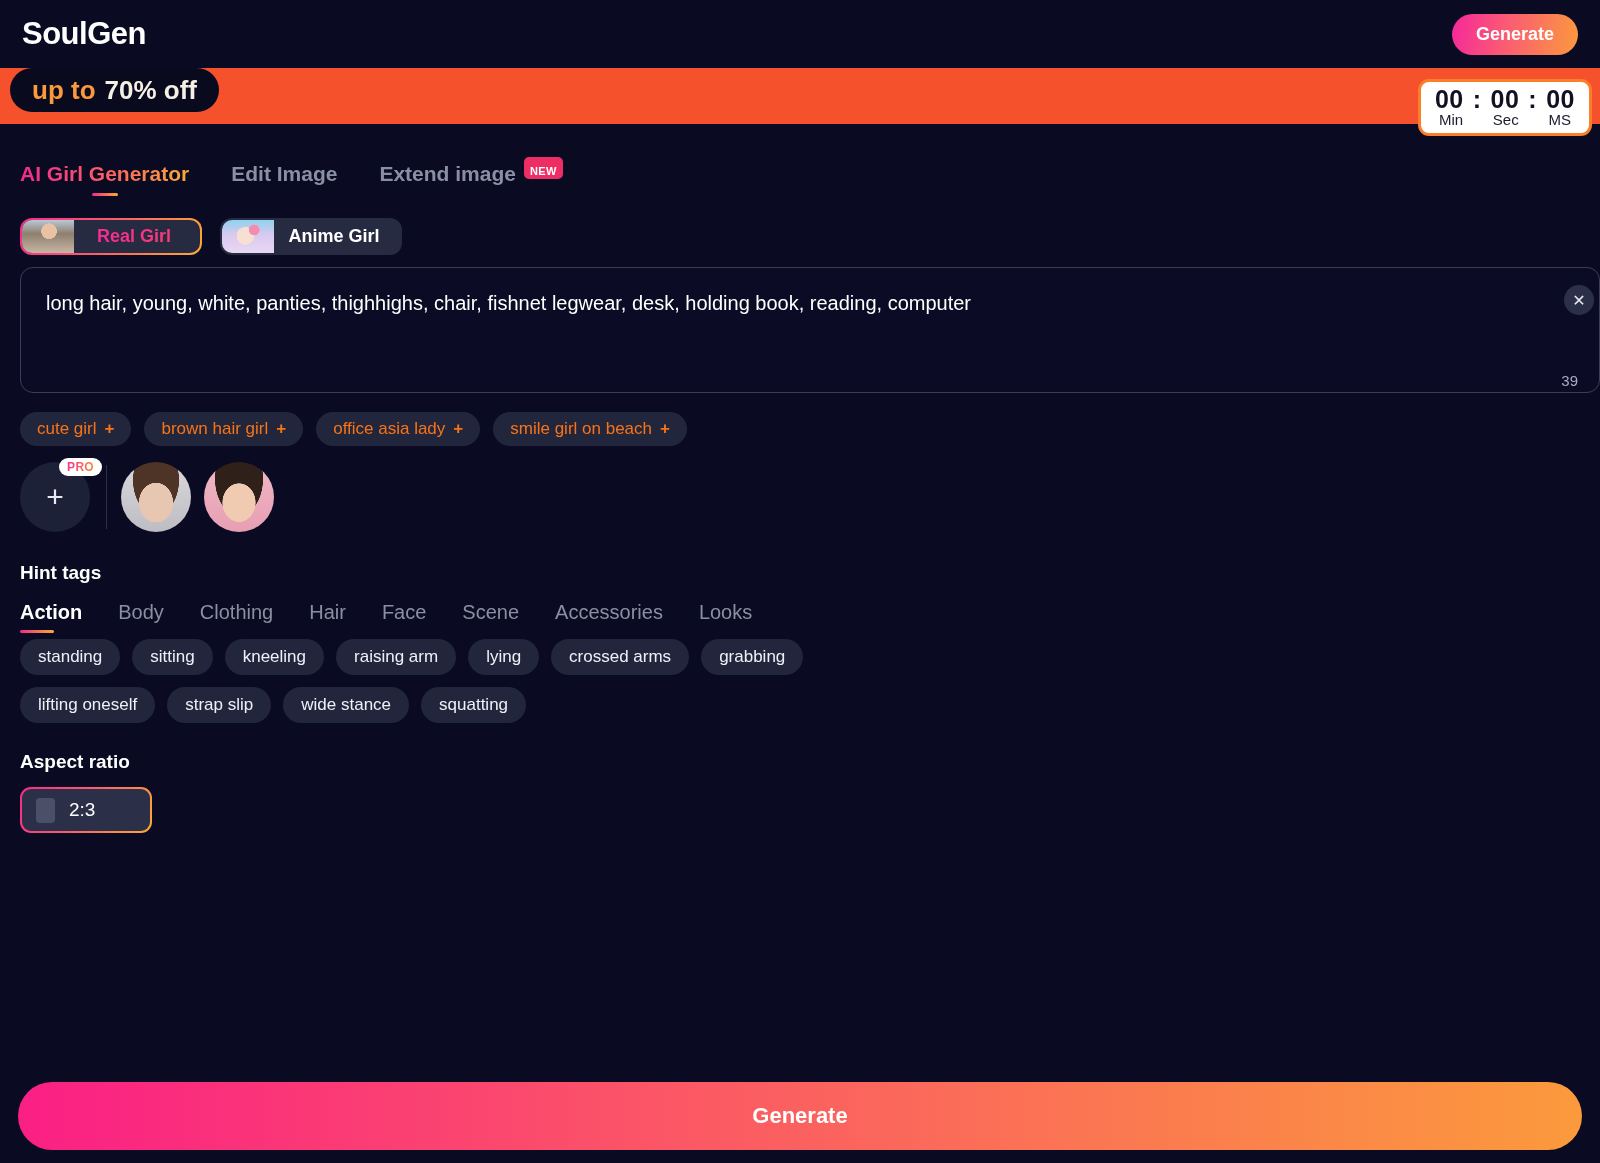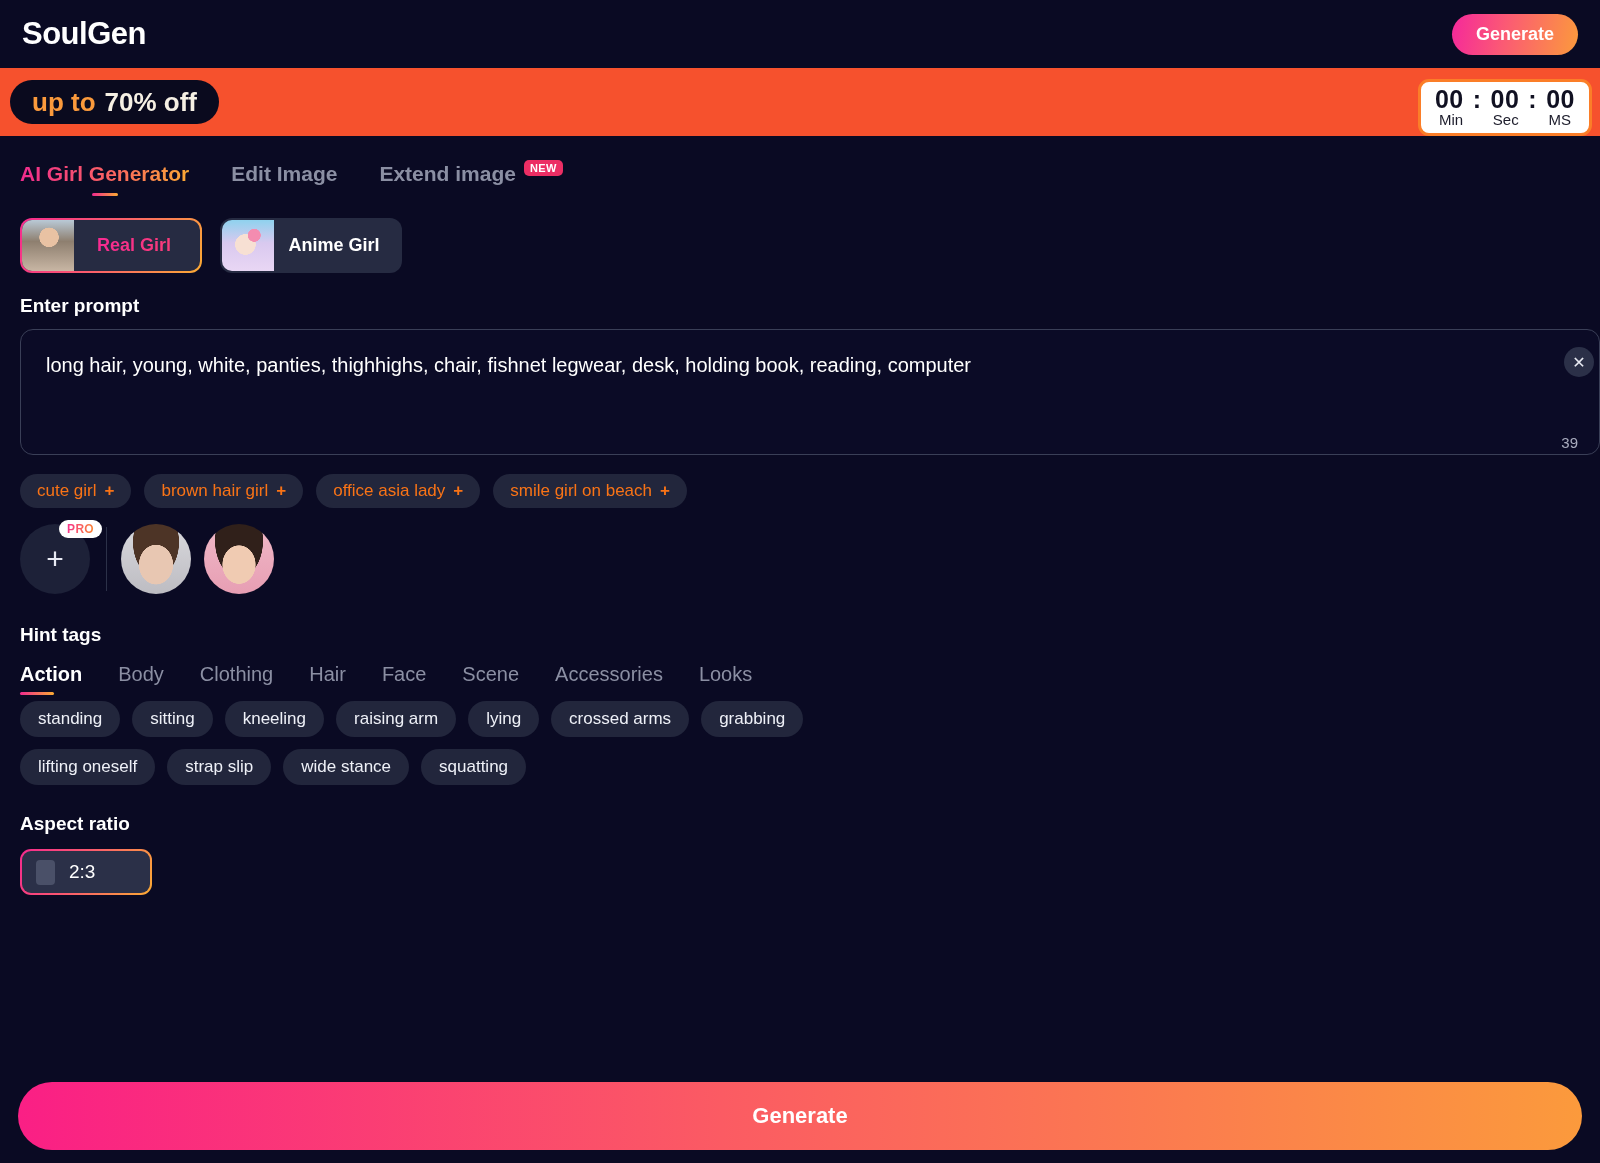--- a/index.html
+++ b/index.html
@@ -30,23 +30,23 @@
     background: linear-gradient(100deg, #f5289b 0%, #fb5a74 42%, #fb9a3c 100%);
     color: #ffffff; font-size: 18px; font-weight: 600;
     font-family: "Liberation Sans", sans-serif;
     display: flex; align-items: center; justify-content: center;
     cursor: pointer;
   }
 
   
   .banner {
     position: absolute; top: 68px; left: 0;
-    width: 1600px; height: 68px;
+    width: 1600px; height: 56px;
     background: #f6512d;
-    display: flex; align-items: center;
+    display: flex; align-items: flex-start;
   }
   .banner-badge {
     margin-left: 10px;
     height: 44px; padding: 0 22px;
     background: #0a0a1e; border-radius: 999px;
     display: flex; align-items: center; gap: 9px;
     font-size: 26px; font-weight: 700;
   }
   .banner-badge .upto { color: #fb9a3c; }
   .banner-badge .pct  { color: #f6f0e4; }
@@ -89,28 +89,28 @@
     -webkit-text-fill-color: transparent; color: transparent;
     font-weight: 700;
   }
   .tab.active::after {
     content: ""; position: absolute; left: 50%; transform: translateX(-50%);
     bottom: 0; width: 26px; height: 3px; border-radius: 2px;
     background: linear-gradient(90deg, #f02a8e, #fbab33);
   }
   .new-badge {
     background: #ec2e64; color: #fff; font-size: 11px; font-weight: 700;
-    border-radius: 5px; padding: 2px 6px 2px 6px; letter-spacing: 0.4px;
+    border-radius: 5px; padding: 8px 6px 2px 6px; letter-spacing: 0.4px;
     position: relative; top: -6px;
   }
 
   
   .modes { display: flex; gap: 18px; margin-top: 10px; }
   .mode {
-    width: 182px; height: 55px; border-radius: 12px;
+    width: 182px; height: 37px; border-radius: 12px;
     background: #262b42; display: flex; align-items: center;
     overflow: hidden; cursor: pointer; position: relative;
     border: 2px solid transparent;
   }
   .mode.selected {
     background:
       linear-gradient(#262b42, #262b42) padding-box,
       linear-gradient(120deg, #f52a8e 0%, #fb5a6e 45%, #fbab33 100%) border-box;
     border: 2px solid transparent;
   }
@@ -316,23 +316,20 @@
     <div class="mode selected">
       <div class="mode-thumb thumb-real"></div>
       <div class="mode-label grad">Real Girl</div>
     </div>
     <div class="mode">
       <div class="mode-thumb thumb-anime"></div>
       <div class="mode-label">Anime Girl</div>
     </div>
   </div>
 
-  <div class="sec-label" style="margin-top:22px;">
-    <span>Enter prompt</span>
-  </div>
   <div class="prompt-wrap">
     <textarea class="prompt-box" placeholder="Enter prompt" style="">long hair, young, white, panties, thighhighs, chair, fishnet legwear, desk, holding book, reading, computer</textarea>
     <button class="prompt-clear">✕</button>
     <div class="char-count">39</div>
   </div>
 
   <div class="chips">
     <div class="chip">
       <span>cute girl</span>
       <span class="plus">+</span>

